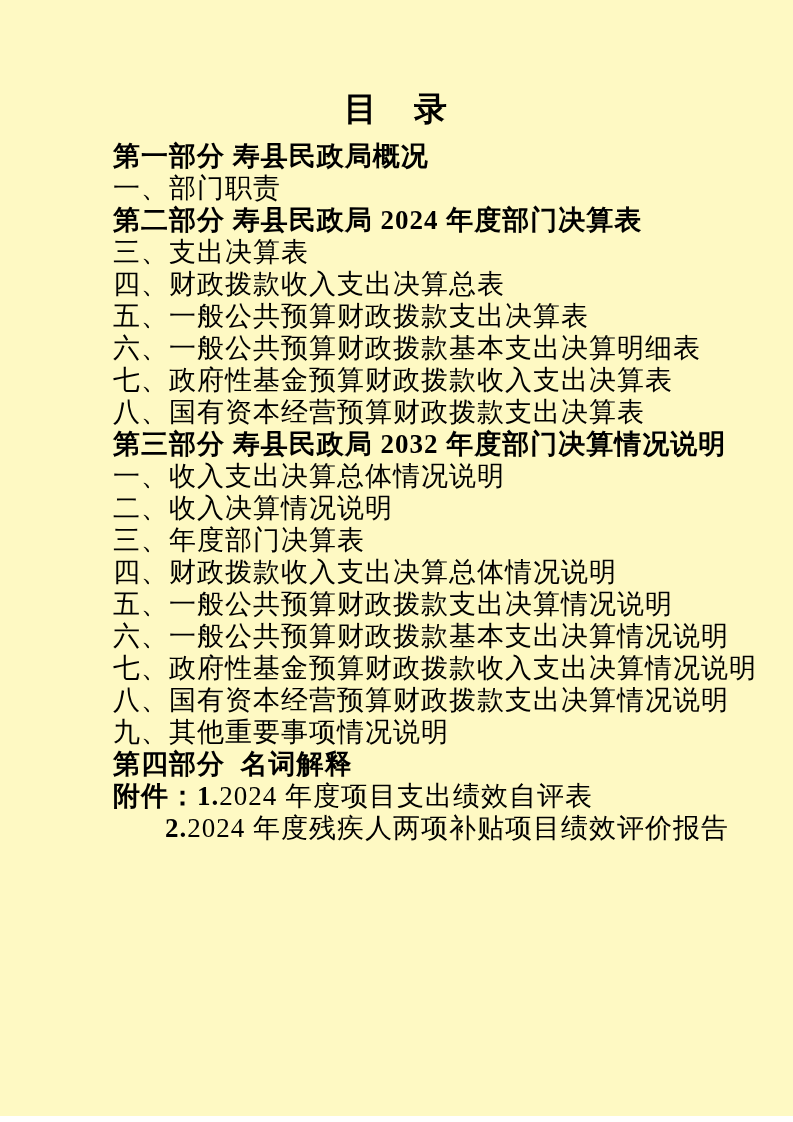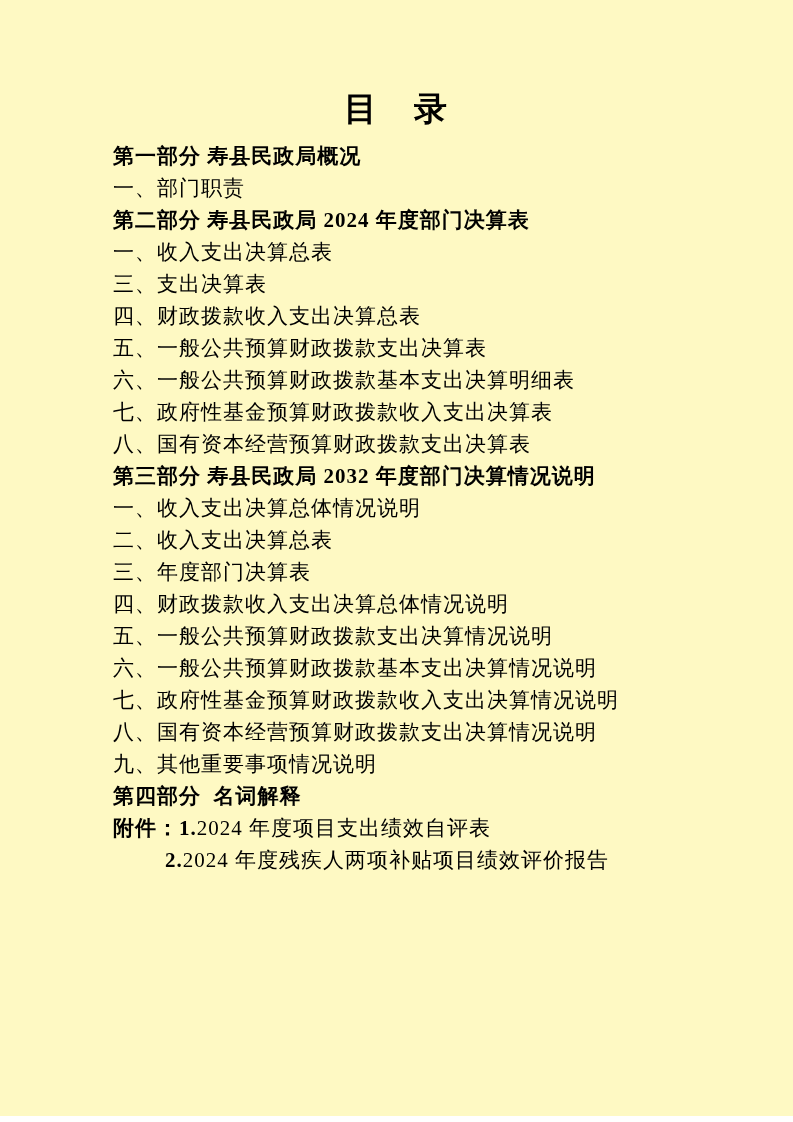--- a/index.html
+++ b/index.html
@@ -23,21 +23,21 @@
   .title {
     margin: 0 0 10px 0;
     font-size: 33px;
     font-weight: bold;
     line-height: 42px;
     text-align: center;
     letter-spacing: 2px;
     white-space: pre;
   }
   .line {
-    font-size: 21px;
+    font-size: 27px;
     line-height: 32px;
     height: 32px;
     letter-spacing: 1px;
     white-space: pre;
     overflow: visible;
   }
   .heading {
     font-weight: bold;
   }
   .bold {
@@ -53,31 +53,30 @@
 
 <div class="page">
   <div class="content">
 
     <h1 class="title">目　录</h1>
 
     <div class="line heading">第一部分 寿县民政局概况</div>
     <div class="line">一、部门职责</div>
 
     <div class="line heading">第二部分 寿县民政局 2024 年度部门决算表</div>
-    <div class="line">一、收入支出决算总表</div>
     <div class="line">三、支出决算表</div>
     <div class="line">四、财政拨款收入支出决算总表</div>
     <div class="line">五、一般公共预算财政拨款支出决算表</div>
     <div class="line">六、一般公共预算财政拨款基本支出决算明细表</div>
     <div class="line">七、政府性基金预算财政拨款收入支出决算表</div>
     <div class="line">八、国有资本经营预算财政拨款支出决算表</div>
 
     <div class="line heading">第三部分 寿县民政局 2032 年度部门决算情况说明</div>
     <div class="line">一、收入支出决算总体情况说明</div>
-    <div class="line">二、收入支出决算总表</div>
+    <div class="line">二、收入决算情况说明</div>
     <div class="line">三、年度部门决算表</div>
     <div class="line">四、财政拨款收入支出决算总体情况说明</div>
     <div class="line">五、一般公共预算财政拨款支出决算情况说明</div>
     <div class="line">六、一般公共预算财政拨款基本支出决算情况说明</div>
     <div class="line">七、政府性基金预算财政拨款收入支出决算情况说明</div>
     <div class="line">八、国有资本经营预算财政拨款支出决算情况说明</div>
     <div class="line">九、其他重要事项情况说明</div>
 
     <div class="line heading">第四部分  名词解释</div>
 

